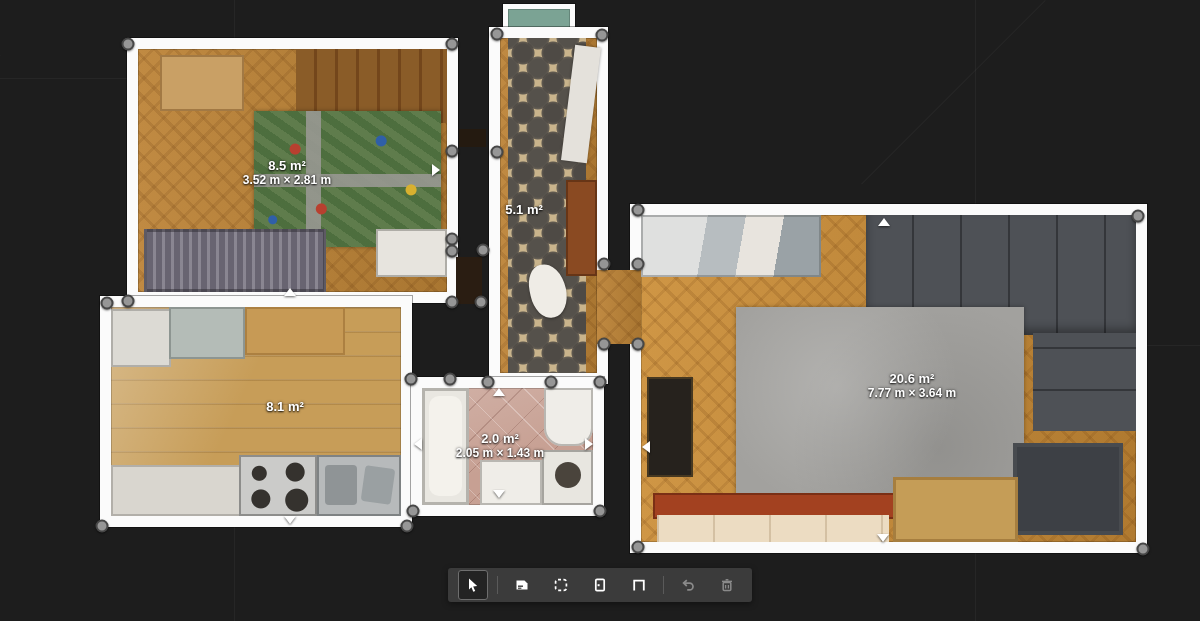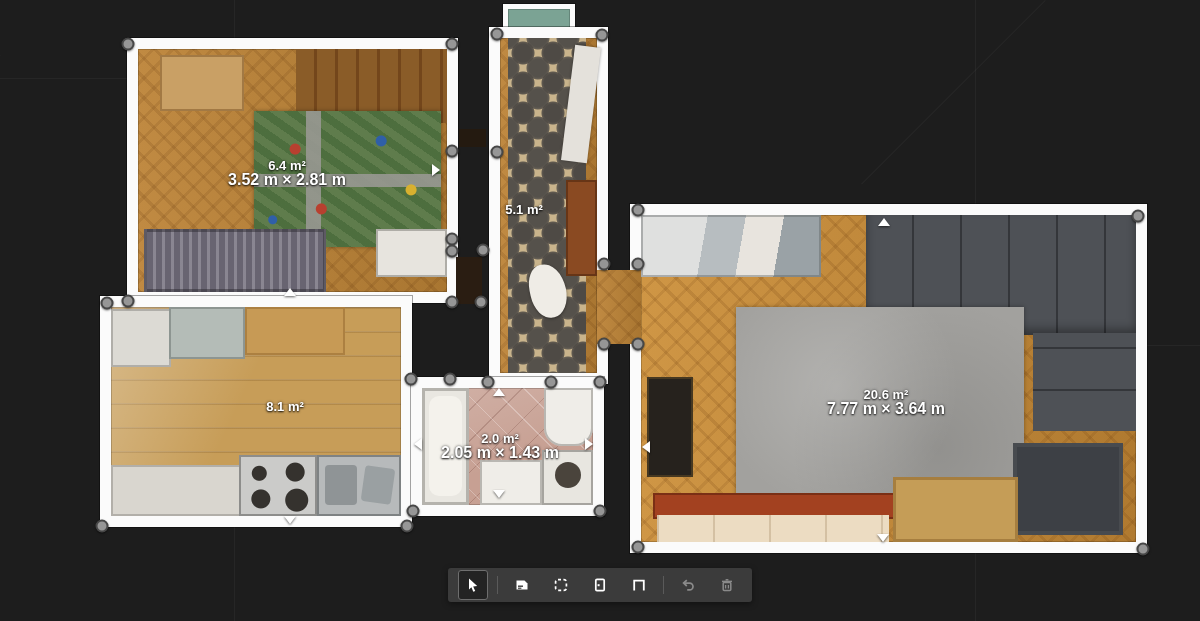--- a/index.html
+++ b/index.html
@@ -51,21 +51,21 @@
     box-shadow:0 0 4px rgba(0,0,0,.35);}
 
   .handle{position:absolute;width:13px;height:13px;border-radius:50%;
     background:#969696;border:2px solid #474747;box-sizing:border-box;
     transform:translate(-50%,-50%);box-shadow:0 1px 2px rgba(0,0,0,.5);z-index:40;}
 
   .room-label{position:absolute;transform:translate(-50%,-50%);text-align:center;z-index:30;
     color:#fff;font-weight:bold;text-shadow:0 1px 2px rgba(0,0,0,.85),0 0 3px rgba(0,0,0,.6);
     white-space:nowrap;pointer-events:none;}
   .room-label .area{font-size:13px;line-height:15px;}
-  .room-label .dims{font-size:16px;line-height:14px;}
+  .room-label .dims{font-size:12px;line-height:14px;}
 
   .tri{position:absolute;width:0;height:0;z-index:35;filter:drop-shadow(0 1px 1px rgba(0,0,0,.6));}
   .tri.up{border-left:6px solid transparent;border-right:6px solid transparent;border-bottom:8px solid #fff;}
   .tri.down{border-left:6px solid transparent;border-right:6px solid transparent;border-top:8px solid #fff;}
   .tri.left{border-top:6px solid transparent;border-bottom:6px solid transparent;border-right:8px solid #fff;}
   .tri.right{border-top:6px solid transparent;border-bottom:6px solid transparent;border-left:8px solid #fff;}
 
   .connector{position:absolute;z-index:20;}
   .doorleaf{position:absolute;z-index:22;}
 
@@ -142,34 +142,34 @@
     <div style="left:16px;top:300px;width:232px;height:27px;background:#ecdcc2;background-image:repeating-linear-gradient(90deg,rgba(140,110,70,.25) 0 2px,transparent 2px 56px);"></div>
     <div style="left:252px;top:262px;width:125px;height:65px;background:#c59d57;box-shadow:inset 0 0 0 3px rgba(110,70,20,.35);"></div>
   </div>
 
   <div class="connector wood-h" style="left:597px;top:270px;width:44px;height:74px;"></div>
 
   <div class="doorleaf" style="left:459px;top:129px;width:27px;height:18px;background:#241a10;"></div>
   <div class="doorleaf" style="left:456px;top:257px;width:26px;height:47px;background:#2a1d12;"></div>
 
   <div class="room-label" style="left:287px;top:172px;">
-    <div class="area">6.4 m²</div>
+    <div class="area">8.5 m²</div>
     <div class="dims">3.52 m × 2.81 m</div>
   </div>
   <div class="room-label" style="left:524px;top:209px;">
     <div class="area">5.1 m²</div>
   </div>
   <div class="room-label" style="left:252px;top:406px;margin-left:33px;">
     <div class="area">8.1 m²</div>
   </div>
   <div class="room-label" style="left:500px;top:445px;">
     <div class="area">2.0 m²</div>
     <div class="dims">2.05 m × 1.43 m</div>
   </div>
-  <div class="room-label" style="left:886px;top:385px;margin-top:16px;">
+  <div class="room-label" style="left:912px;top:385px;">
     <div class="area">20.6 m²</div>
     <div class="dims">7.77 m × 3.64 m</div>
   </div>
 
   <div class="tri right" style="left:432px;top:164px;"></div>
   <div class="tri up" style="left:284px;top:288px;"></div>
   <div class="tri up" style="left:493px;top:388px;"></div>
   <div class="tri down" style="left:493px;top:490px;"></div>
   <div class="tri left" style="left:414px;top:438px;"></div>
   <div class="tri right" style="left:585px;top:438px;"></div>

